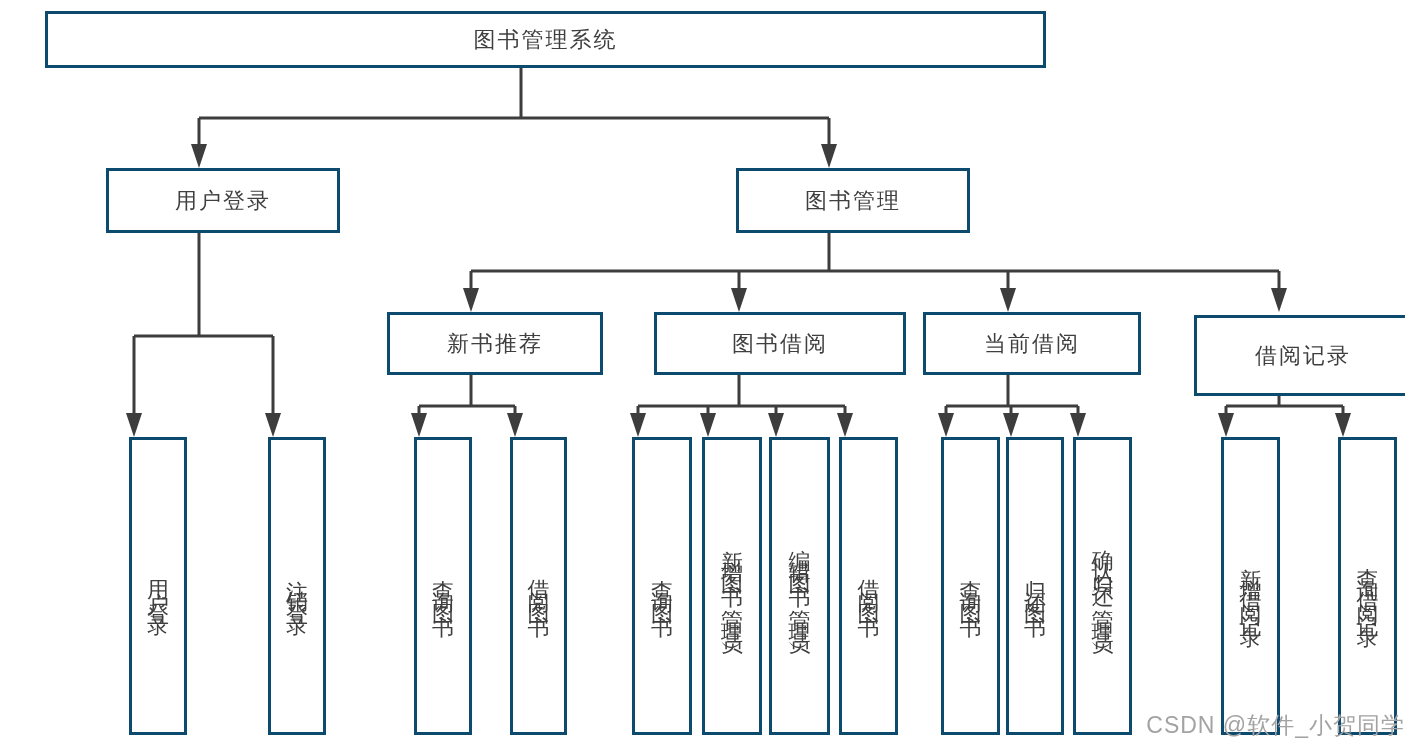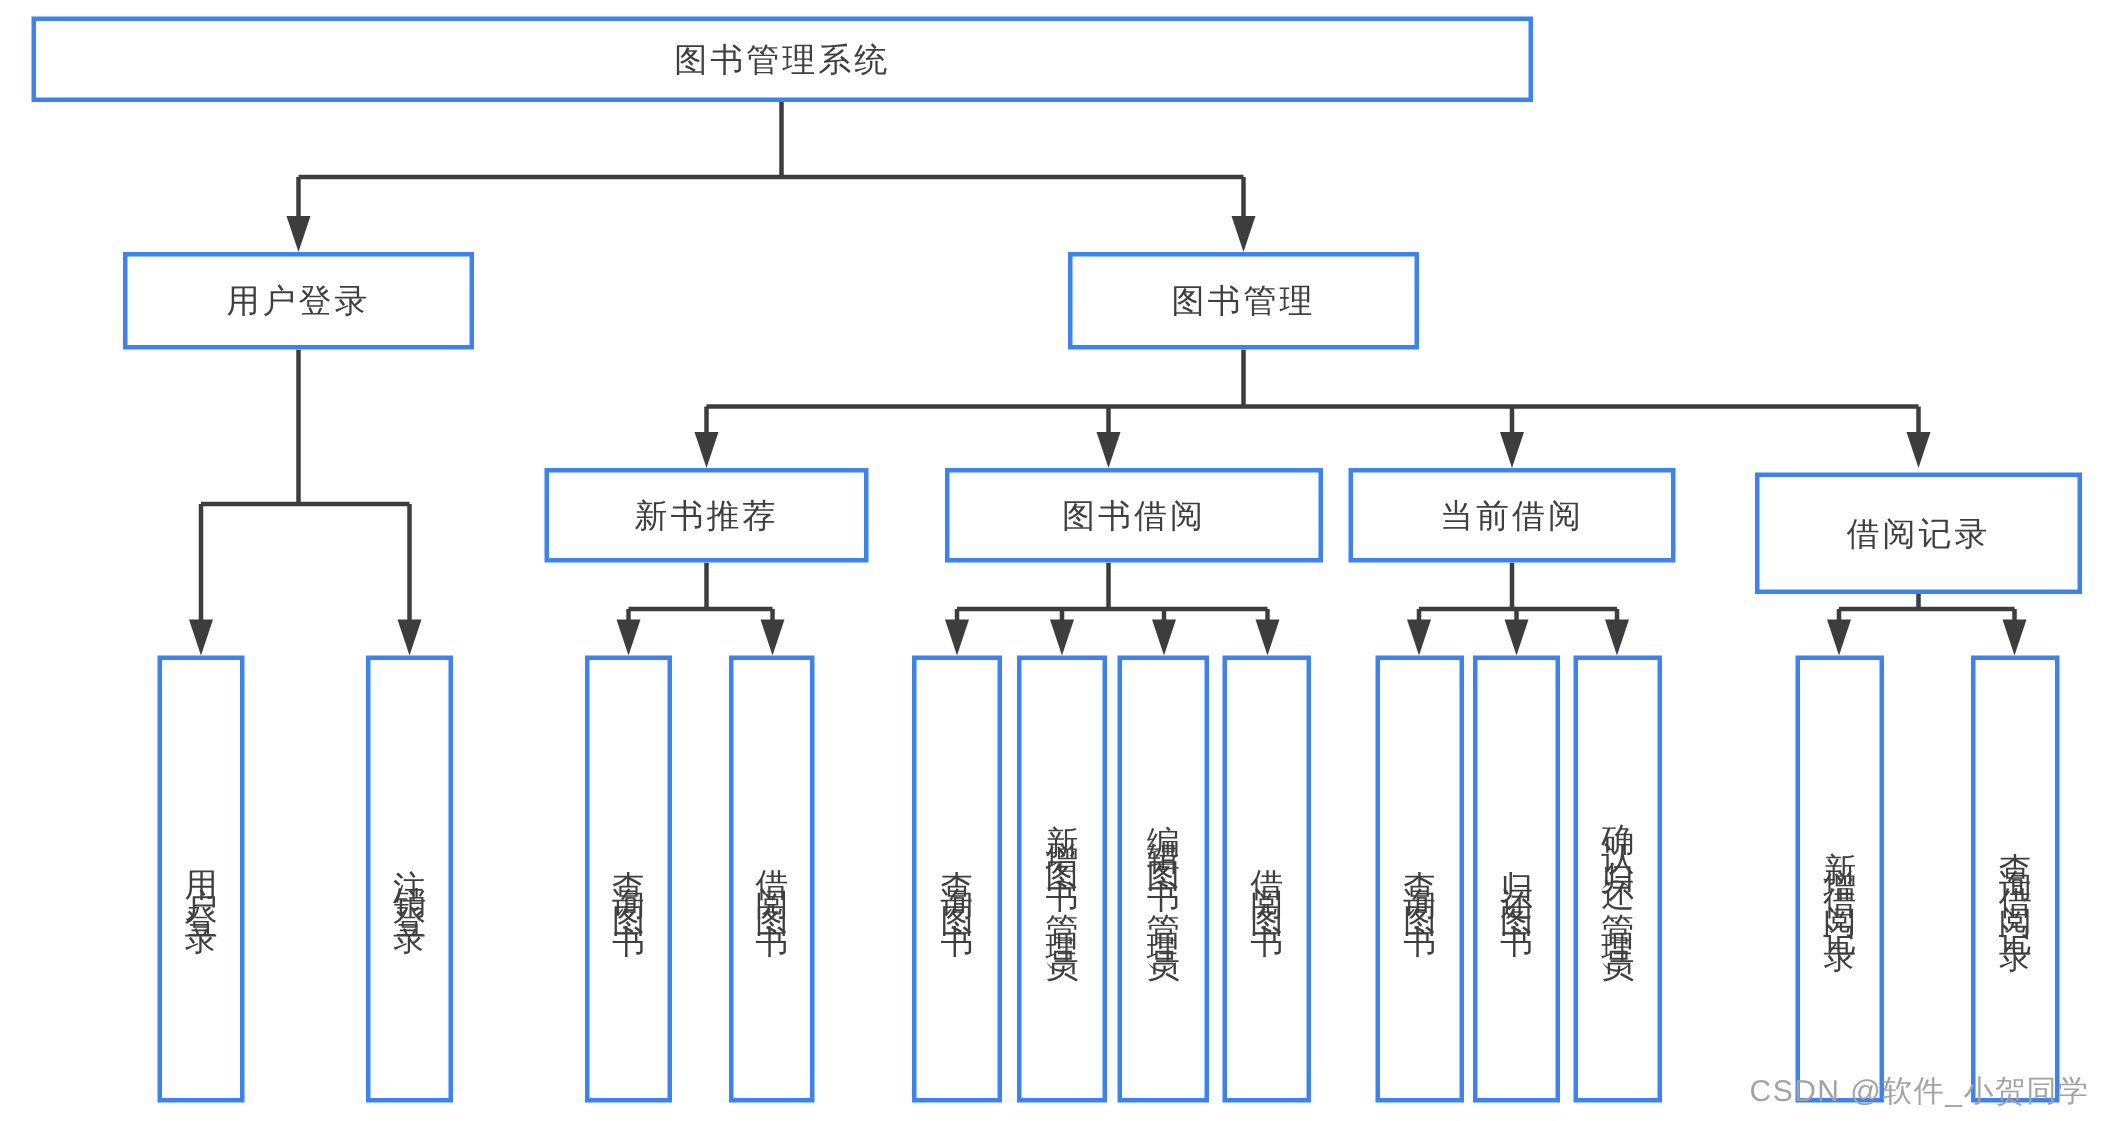--- a/index.html
+++ b/index.html
@@ -5,32 +5,33 @@
   html,body{margin:0;padding:0;background:#ffffff;}
   .stage{
     position:relative;width:1405px;height:747px;background:#ffffff;
     font-family:"Liberation Sans","DejaVu Sans",sans-serif;overflow:hidden;
   }
   .connectors{position:absolute;left:0;top:0;}
   .connectors path{stroke:#3d3d3d;stroke-width:3;fill:none;}
   .connectors polygon{fill:#3d3d3d;stroke:none;}
   .node{
     position:absolute;box-sizing:border-box;background:#ffffff;
-    border:3px solid #3b82f6;color:#3f3f3f;
+    border:3px solid #0c4a6e;color:#3f3f3f;
     display:flex;align-items:center;justify-content:center;
     text-align:center;
+    margin-left:24px;
   }
   .node-h{font-size:22px;letter-spacing:2px;white-space:nowrap;}
   .node-v{
     writing-mode:vertical-rl;text-orientation:mixed;
     font-size:22px;letter-spacing:12px;line-height:1;
   }
   .watermark{
-    position:absolute;right:12px;bottom:6px;
-    font-size:20px;color:#a3a3a3;letter-spacing:1px;white-space:nowrap;
+    position:absolute;right:0;bottom:6px;
+    font-size:23px;color:#a3a3a3;letter-spacing:1px;white-space:nowrap;
   }
 </style>
 </head>
 <body>
 
 <div class="stage">
 
   <svg class="connectors" width="1405" height="747" viewBox="0 0 1405 747">
 
     <path d="M521 68 V118 M199 118 H829 M199 118 V148 M829 118 V148"></path>

